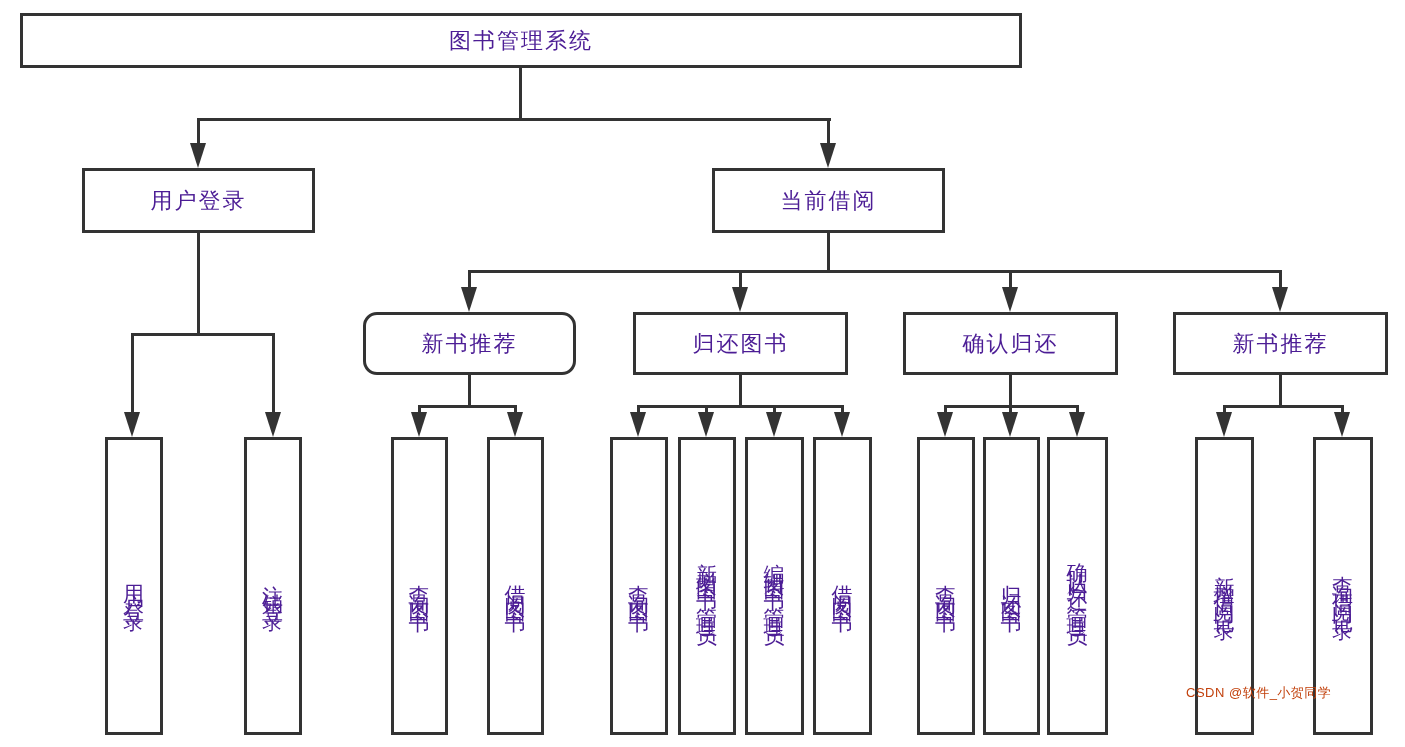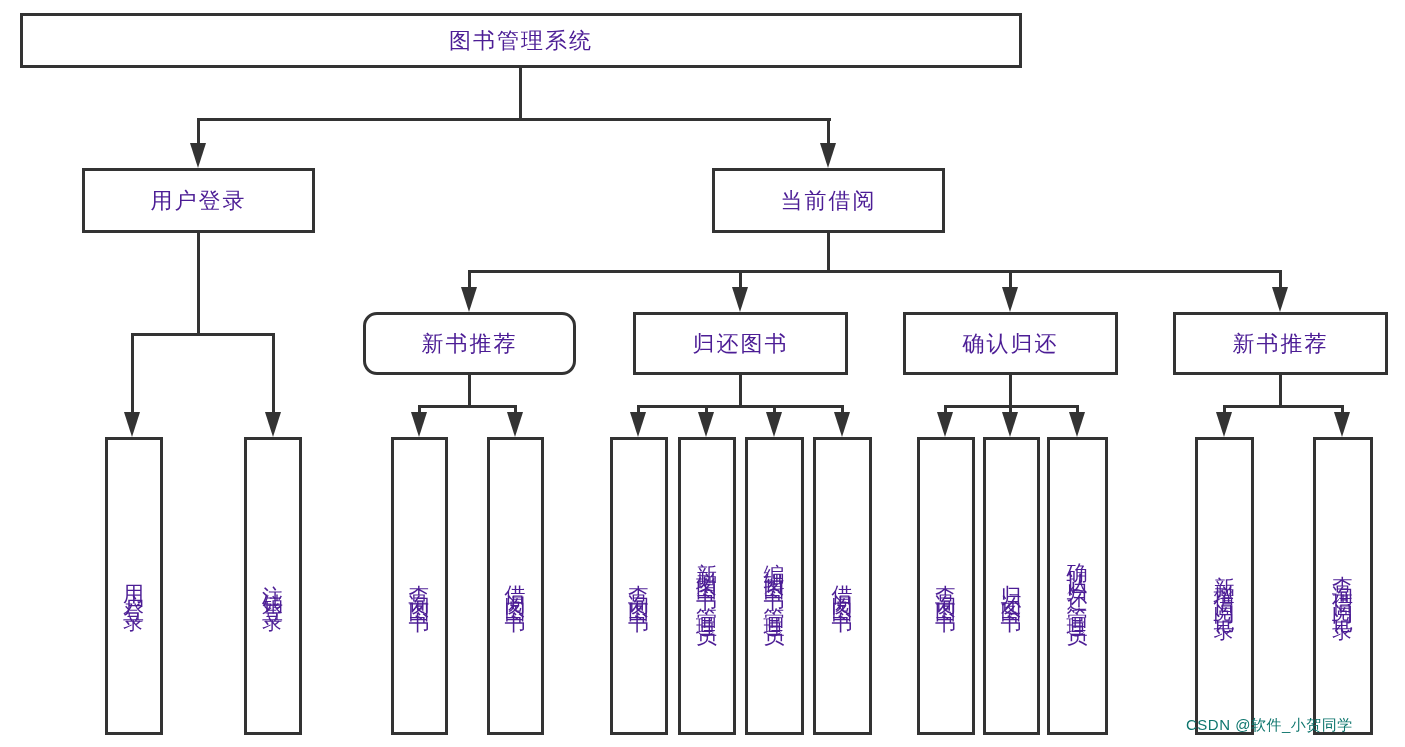--- a/index.html
+++ b/index.html
@@ -36,24 +36,24 @@
   .vline{position:absolute;width:3px;background:#333333;}
   .hline{position:absolute;height:3px;background:#333333;}
   .arrow{
     position:absolute;width:0;height:0;
     border-left:8px solid transparent;
     border-right:8px solid transparent;
     border-top:25px solid #333333;
   }
   .watermark{
     position:absolute;
-    left:1186px;top:716px;
-    font-size:15px;
+    left:1186px;top:684px;
+    font-size:13px;
     letter-spacing:0.5px;
-    color:#0f766e;
+    color:#c2410c;
     white-space:nowrap;
     z-index:5;
   }
 </style>
 </head>
 <body>
 
 <div class="stage">
 
   <div class="box" style="left:20px;top:13px;width:1002px;height:55px;">

